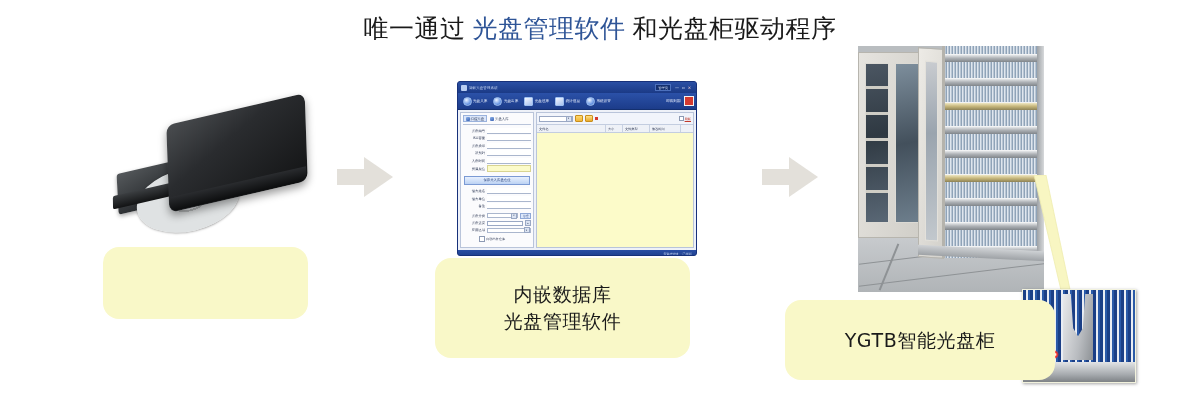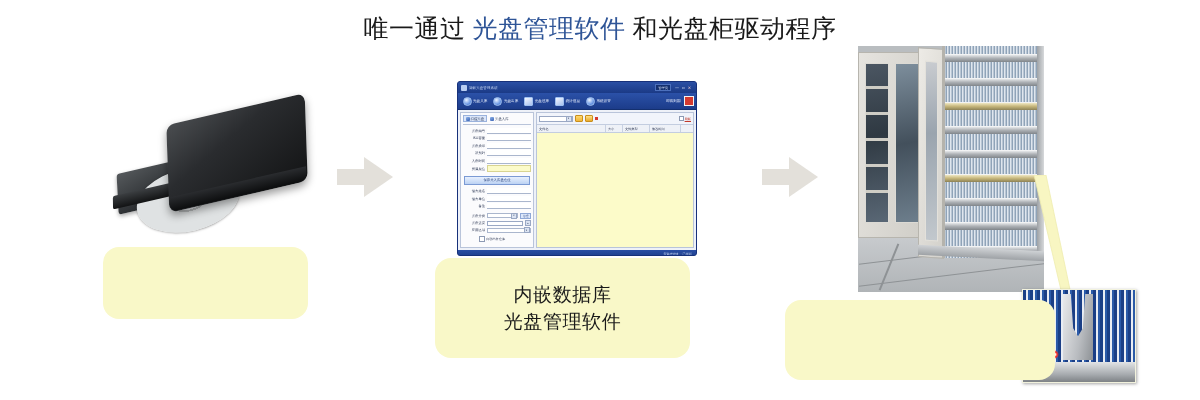--- a/index.html
+++ b/index.html
@@ -766,13 +766,14 @@
 
 <div class="caption" id="caption-left">
 </div>
 
 <div class="caption" id="caption-middle">
   <div>内嵌数据库</div>
   <div>光盘管理软件</div>
 </div>
 
 <div class="caption" id="caption-right">
+  <div>YGTB智能光盘柜</div>
 </div>
 
 </body></html>

